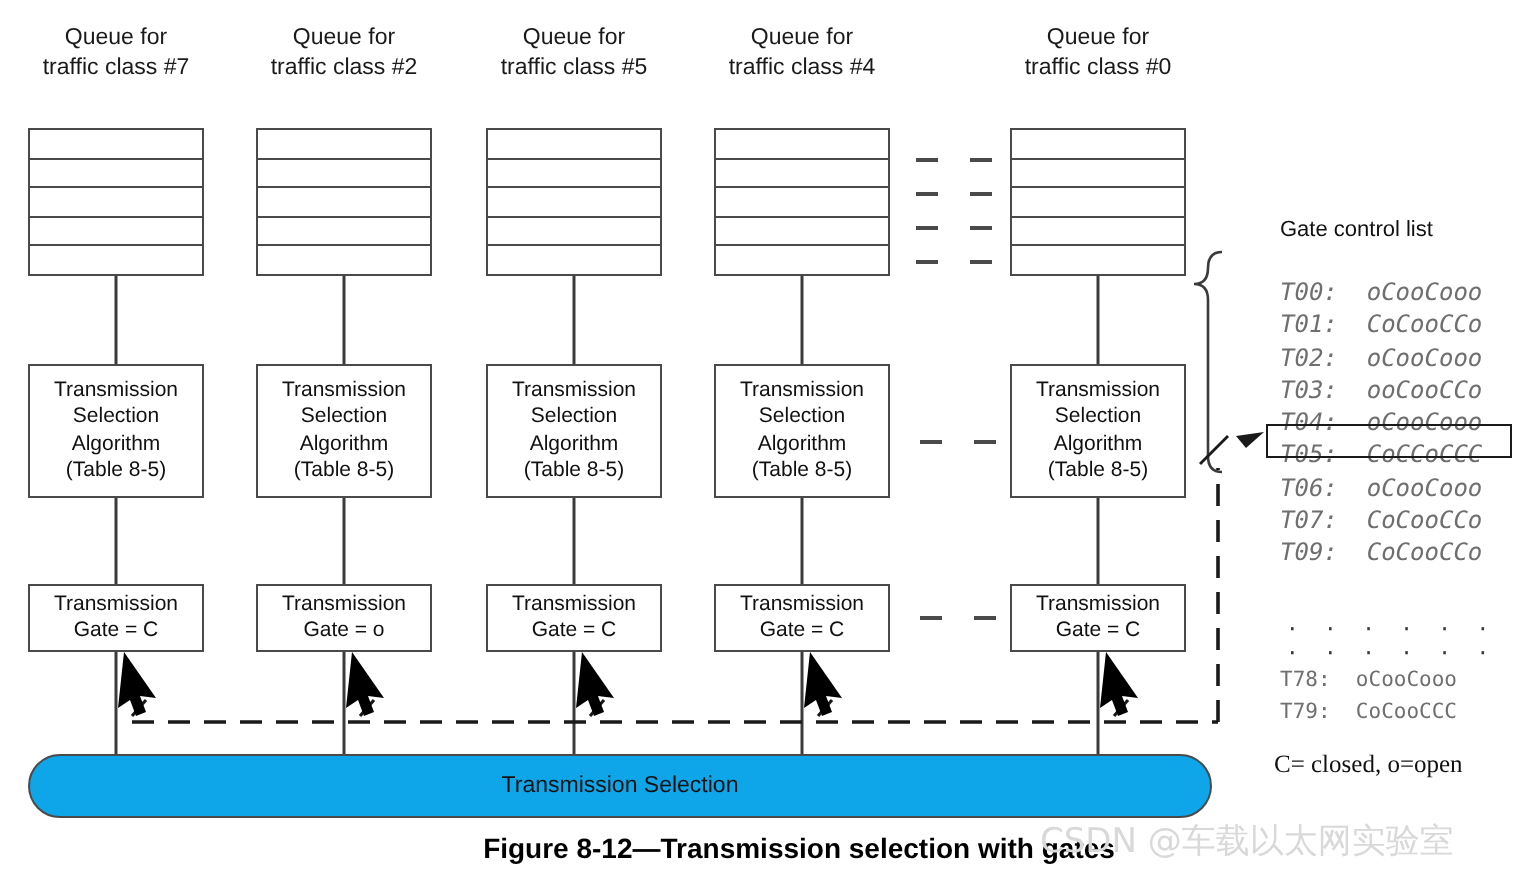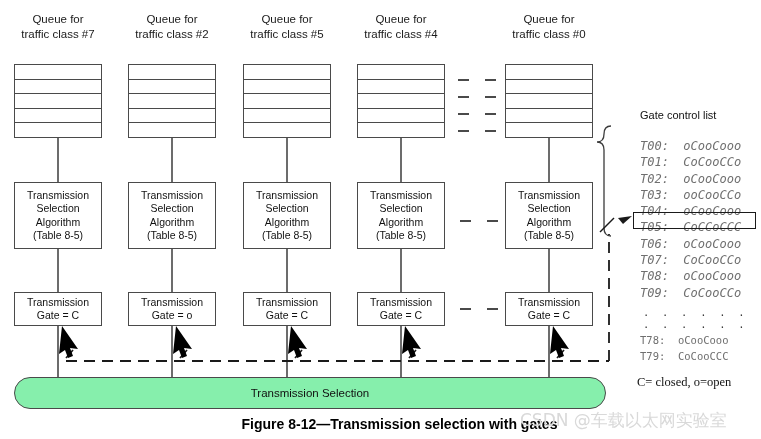--- a/index.html
+++ b/index.html
@@ -35,21 +35,21 @@
   .gate-box{
     position:absolute;width:88px;height:34px;
     border:1.5px solid #4a4a4a;background:#fff;box-sizing:border-box;
     display:flex;flex-direction:column;align-items:center;justify-content:center;
     font-size:10.5px;line-height:13.5px;text-align:center;color:#111;
   }
 
   
   .ts-bar{
     position:absolute;left:14px;top:371px;width:592px;height:32px;
-    border:1.5px solid #4a4a4a;border-radius:17px;background:#86efac;
+    border:1.5px solid #4a4a4a;border-radius:17px;background:#0ea5e9;
     box-sizing:border-box;display:flex;align-items:center;justify-content:center;
     font-size:11.5px;color:#111;
   }
   .dash-mark{position:absolute;width:11px;height:2px;background:#4a4a4a;}
 
   
   .gcl-title{position:absolute;left:640px;top:103px;font-size:11px;color:#111;}
   .gcl-list{position:absolute;left:640px;top:132px;
     font-family:"DejaVu Sans Mono", monospace;font-size:12px;line-height:16.3px;color:#6f6f6f;font-style:italic;}
   .gcl-row{white-space:pre;height:16.3px;}
@@ -265,21 +265,20 @@
   <div class="gcl-title">Gate control list</div>
   <div class="gcl-list" id="gcl-list">
       <div class="gcl-row">T00:  oCooCooo</div>
       <div class="gcl-row">T01:  CoCooCCo</div>
       <div class="gcl-row">T02:  oCooCooo</div>
       <div class="gcl-row">T03:  ooCooCCo</div>
       <div class="gcl-row">T04:  oCooCooo</div>
       <div class="gcl-row">T05:  CoCCoCCC</div>
       <div class="gcl-row">T06:  oCooCooo</div>
       <div class="gcl-row">T07:  CoCooCCo</div>
-      <div class="gcl-row">T08:  oCooCooo</div>
       <div class="gcl-row">T09:  CoCooCCo</div>
     </div>
   <div class="gcl-hl"></div>
   <div class="gcl-dots">· · · · · · · · · · · ·</div>
   <div class="gcl-tail" id="gcl-tail">
       <div class="gcl-row">T78:  oCooCooo</div>
       <div class="gcl-row">T79:  CoCooCCC</div>
     </div>
   <div class="gcl-legend">C= closed, o=open</div>
 

